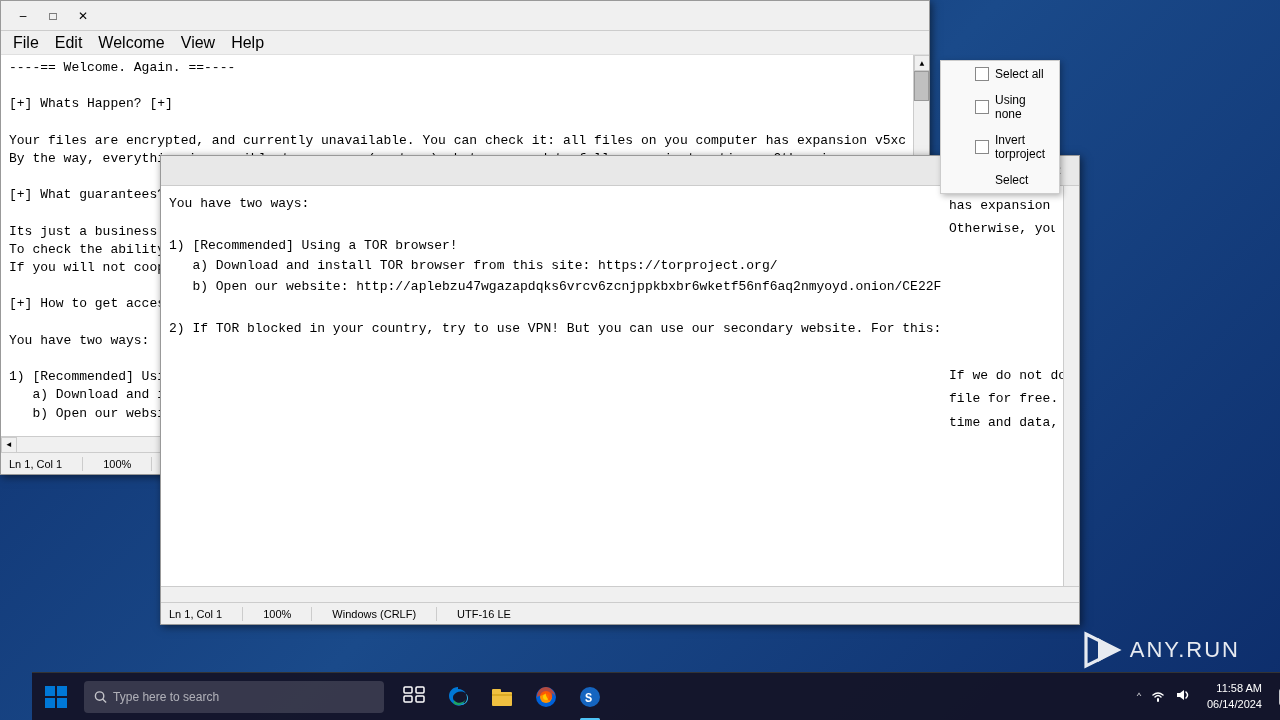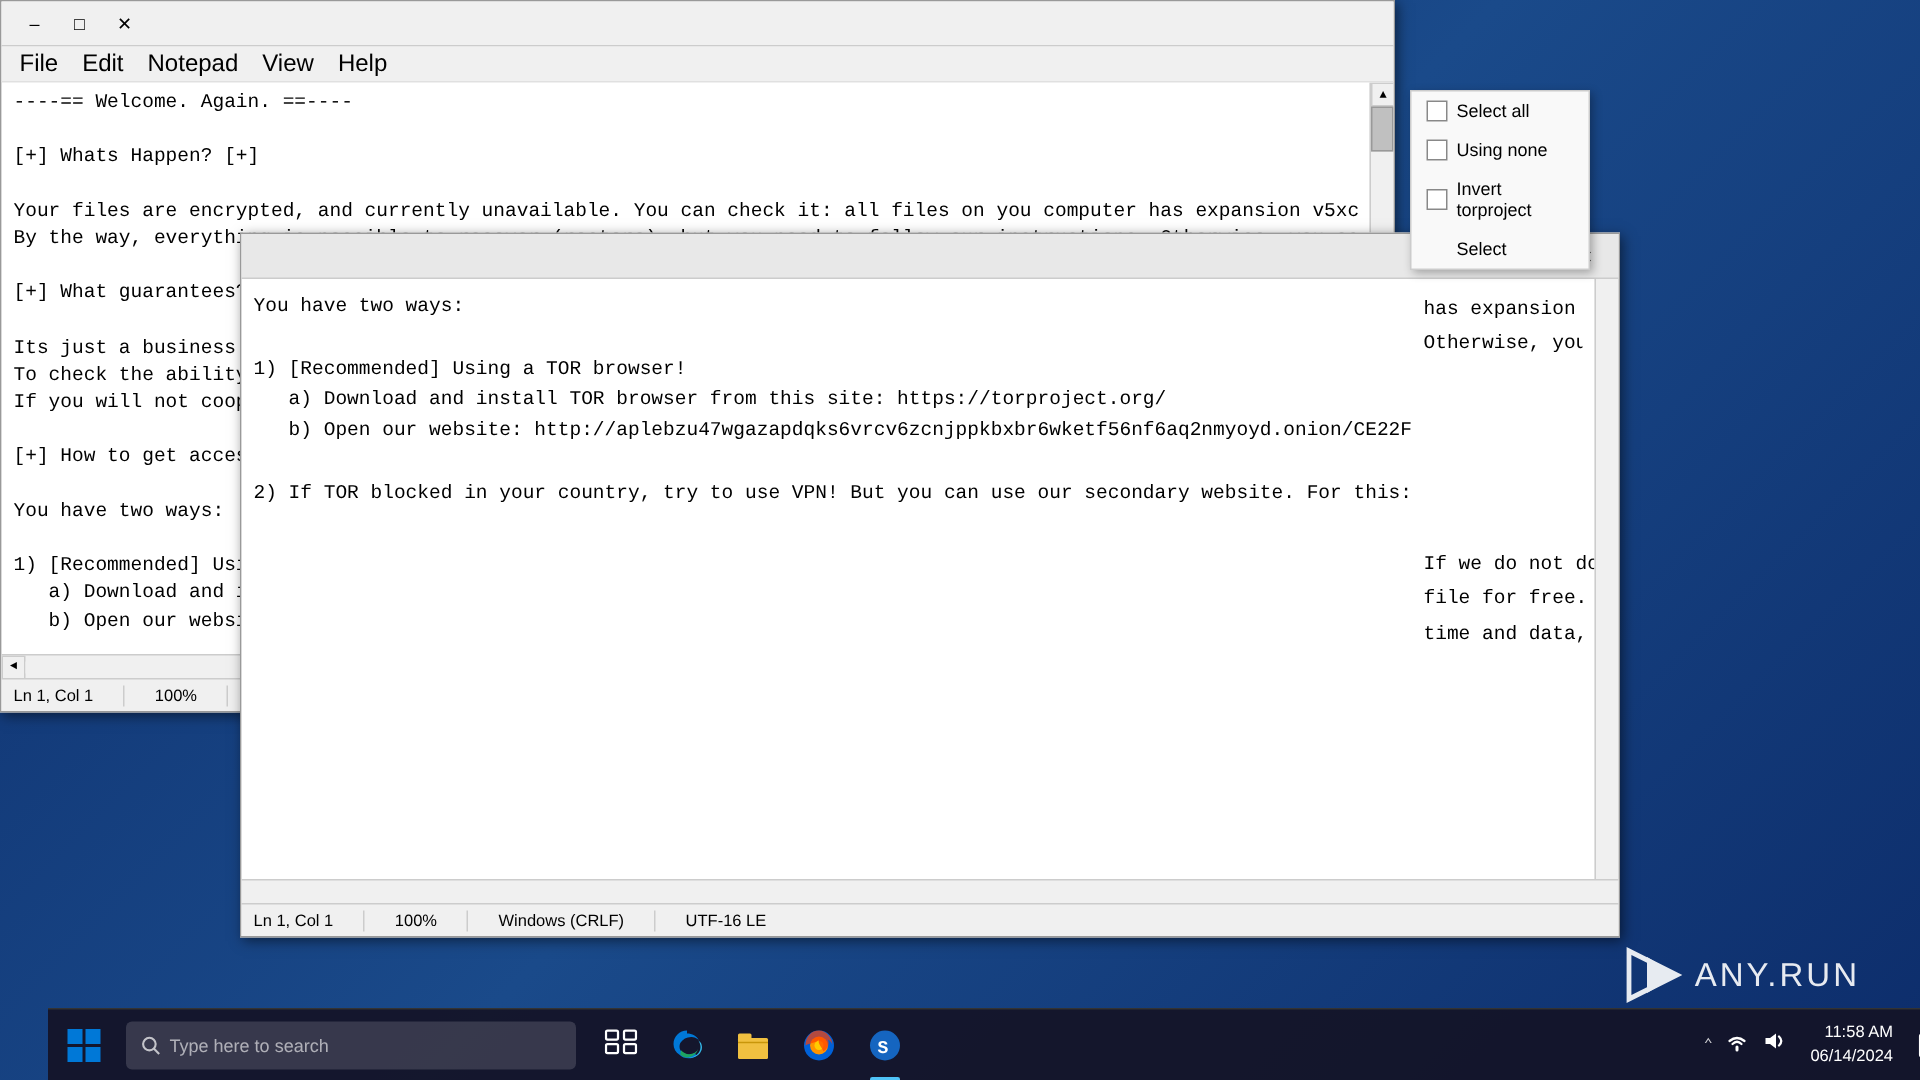--- a/index.html
+++ b/index.html
@@ -204,20 +204,21 @@
       font-size: 12px;
     }
 
     .context-menu-item {
       padding: 6px 10px;
       cursor: pointer;
       display: flex;
       align-items: center;
       gap: 6px;
       color: #000;
+      margin-left: 24px;
     }
 
     .context-menu-item .check-icon {
       width: 14px;
       height: 14px;
       border: 1px solid #888;
       background: #fff;
       display: inline-block;
       flex-shrink: 0;
     }
@@ -468,21 +469,21 @@
     <div class="window-titlebar">
       <div class="window-controls">
         <button class="win-btn">–</button>
         <button class="win-btn">□</button>
         <button class="win-btn close">✕</button>
       </div>
     </div>
     <div class="window-menubar">
       <span class="menu-item">File</span>
       <span class="menu-item">Edit</span>
-      <span class="menu-item">Notepad</span>
+      <span class="menu-item">Welcome</span>
       <span class="menu-item">View</span>
       <span class="menu-item">Help</span>
     </div>
     <div class="notepad-content">
       <div class="notepad-text">----== Welcome. Again. ==----
 
 [+] Whats Happen? [+]
 
 Your files are encrypted, and currently unavailable. You can check it: all files on you computer has expansion v5xc
 By the way, everything is possible to recover (restore), but you need to follow our instructions. Otherwise, you ca

